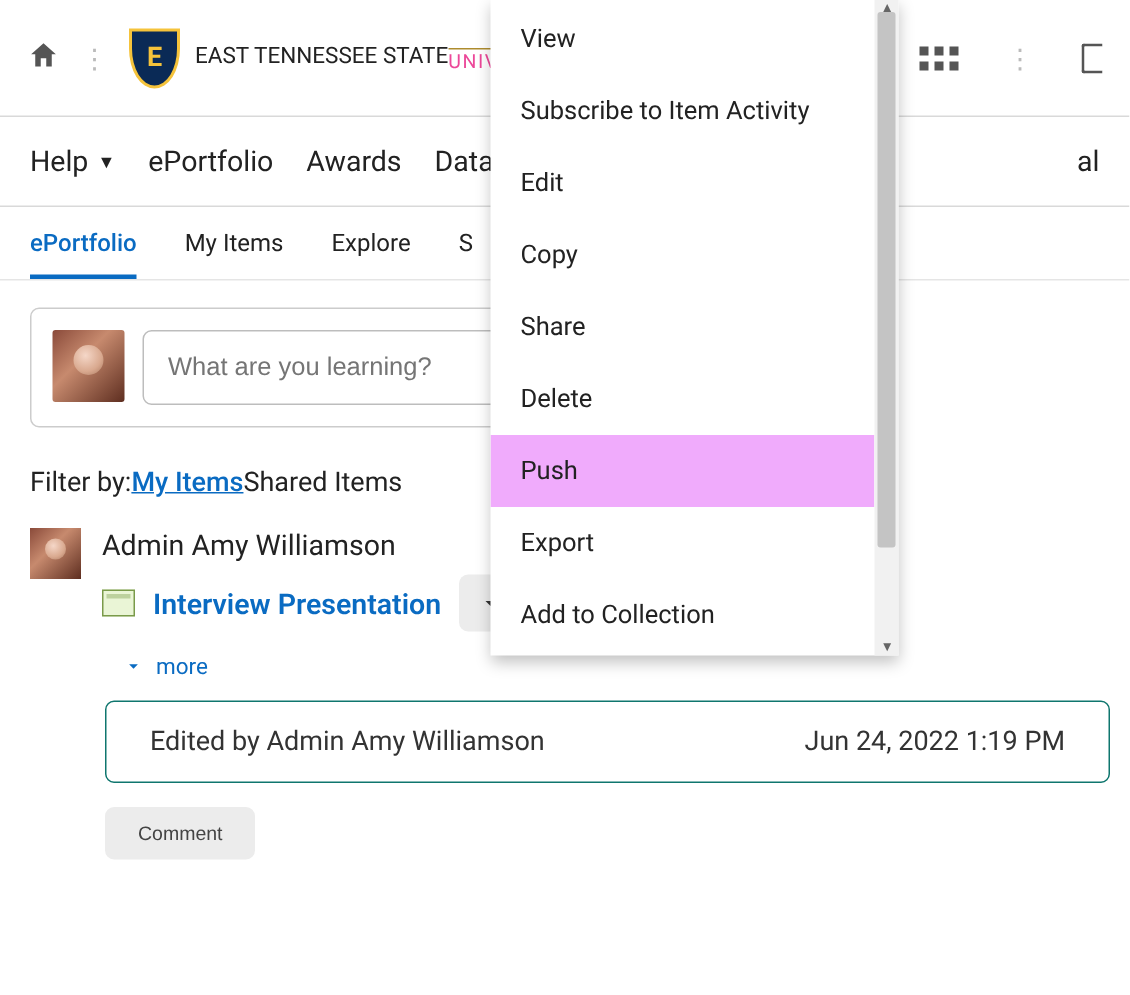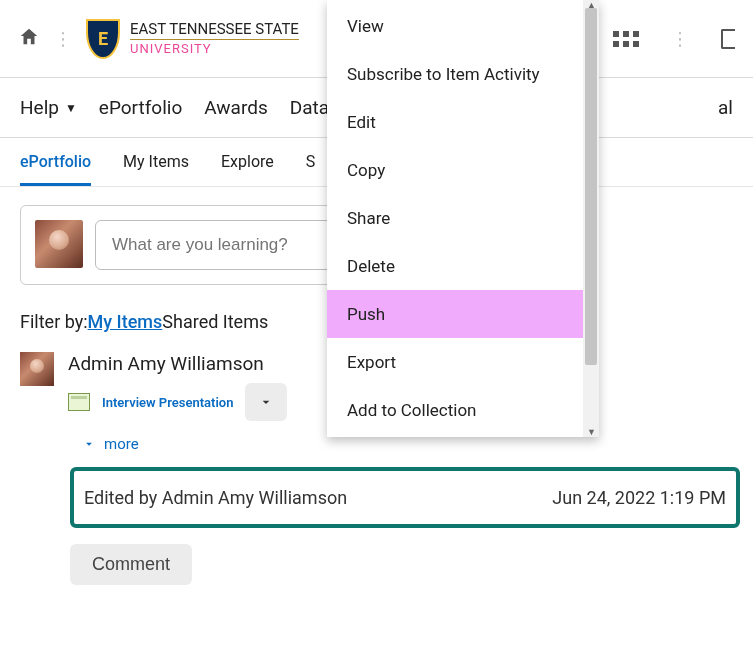--- a/index.html
+++ b/index.html
@@ -30,21 +30,21 @@
     gap: 10px;
   }
   .brand-shield {
     width: 34px; height: 40px;
     background: #0a2a56;
     border-radius: 0 0 18px 18px / 0 0 28px 28px;
     border: 2px solid #f5c33b;
     display: flex; align-items: center; justify-content: center;
     color: #f5c33b; font-weight: 700; font-size: 18px;
   }
-  .brand-text { display: flex; flex-direction: column; line-height: 1.0; }
+  .brand-text { display: flex; flex-direction: row; line-height: 1.0; }
   .brand-line2 { color: #ec4899; font-size: 13px; letter-spacing: 1px; font-weight: 400; border-top:1px solid #ae8c2e; padding-top:2px; margin-top:2px;}
   .topbar-right {
     margin-left: auto;
     display: flex;
     align-items: center;
     gap: 18px;
   }
   .grid-icon { display: grid; grid-template-columns: repeat(3,6px); grid-template-rows: repeat(2,6px); gap:4px; }
   .grid-icon span { background:#555; width:6px; height:6px; }
   .mail-icon-frag { width:14px; height:20px; border:2px solid #555; border-right:none; border-radius:2px 0 0 2px; }
@@ -137,52 +137,52 @@
     background: radial-gradient(circle at 40% 35%, #f5d7c8 0%, #d9a98f 60%, #a8765e 100%);
   }
   .feed-title-row { display:flex; flex-direction:column; gap:8px; }
   .author { font-size: 19px; color:#222; }
   .item-row { display:flex; align-items:center; gap:12px; }
   .doc-icon {
     width:22px; height:18px; border:1px solid #7a9a4a; background:#eaf5d6;
     position:relative;
   }
   .doc-icon:before{ content:""; position:absolute; left:2px; top:2px; right:2px; height:3px; background:#7a9a4a; opacity:.4;}
-  .item-link { color:#0a6bc2; font-size:13px; font-weight:600; text-decoration:none; cursor:pointer;}
+  .item-link { color:#0a6bc2; font-size:19px; font-weight:600; text-decoration:none; cursor:pointer;}
   .chev-btn {
     width: 42px; height: 38px;
     background:#ececec;
     border-radius:6px;
     display:flex; align-items:center; justify-content:center;
     cursor:pointer;
   }
   .chev-btn svg { width:16px; height:16px; fill:#333; }
 
   .more-row { display:flex; align-items:center; gap:8px; padding: 14px 0 14px 62px; color:#0a6bc2; cursor:pointer; font-size:15px;}
   .more-row svg { width:14px; height:14px; fill:#0a6bc2;}
 
   .edit-bar {
     margin-left: 50px;
-    border:4px solid #0f766e;
+    border:1px solid #0f766e;
     border-radius:6px;
-    padding: 16px 10px;
+    padding: 16px 29px;
     display:flex;
     justify-content:space-between;
     font-size:18px;
     color:#333;
     width: 670px;
   }
 
   .comment-btn {
     margin: 16px 0 0 50px;
     background:#ececec;
     border:none;
     border-radius:6px;
     padding: 10px 22px;
-    font-size:18px;
+    font-size:13px;
     color:#444;
     cursor:pointer;
   }
 
   
   .dropdown-wrap {
     position:absolute;
     left: 327px;
     top: 0;
     width: 272px;

